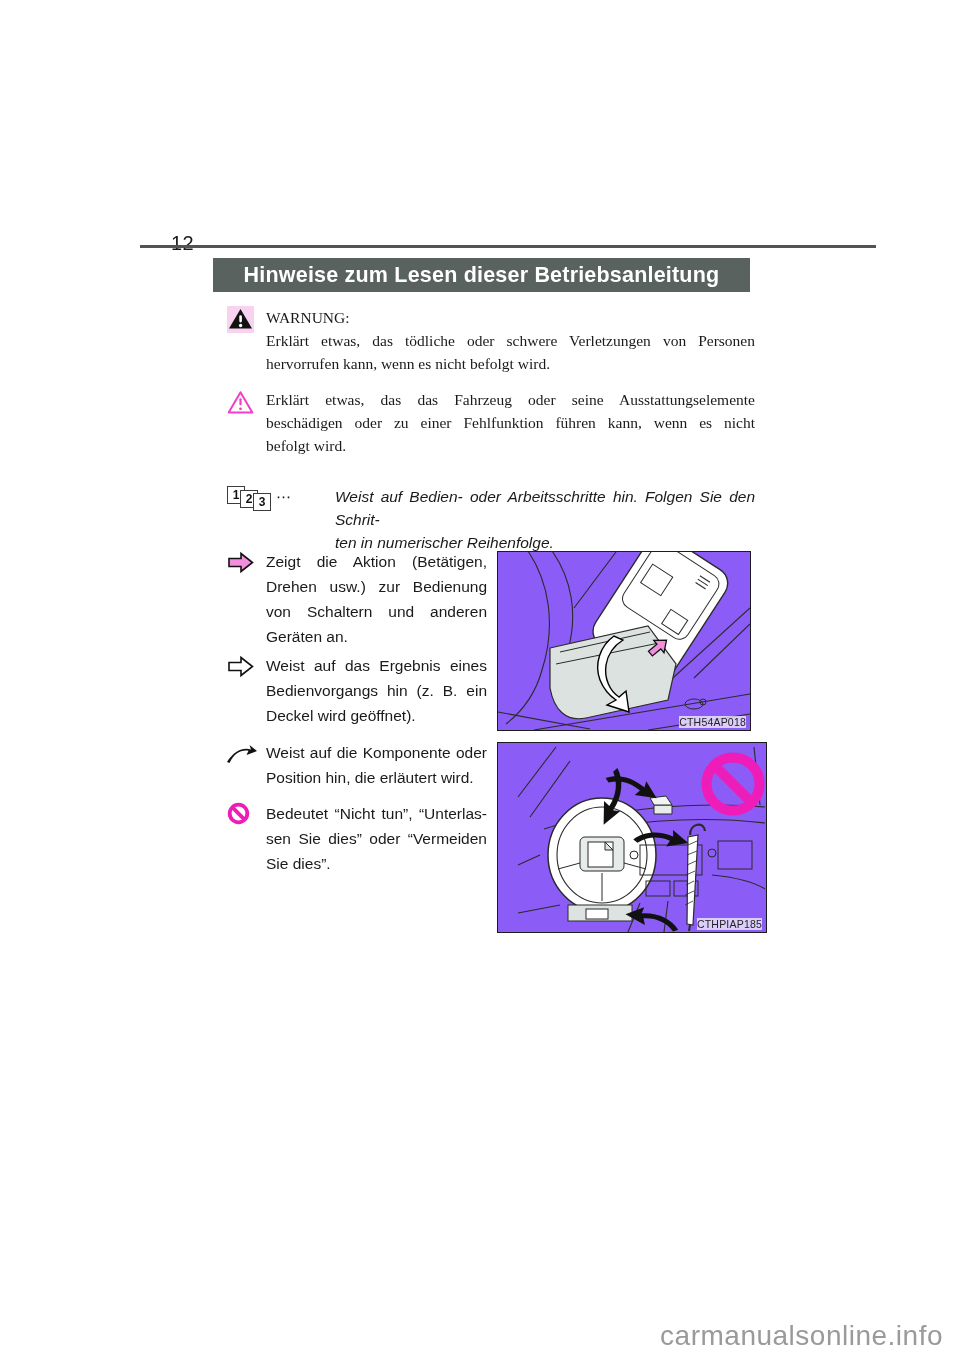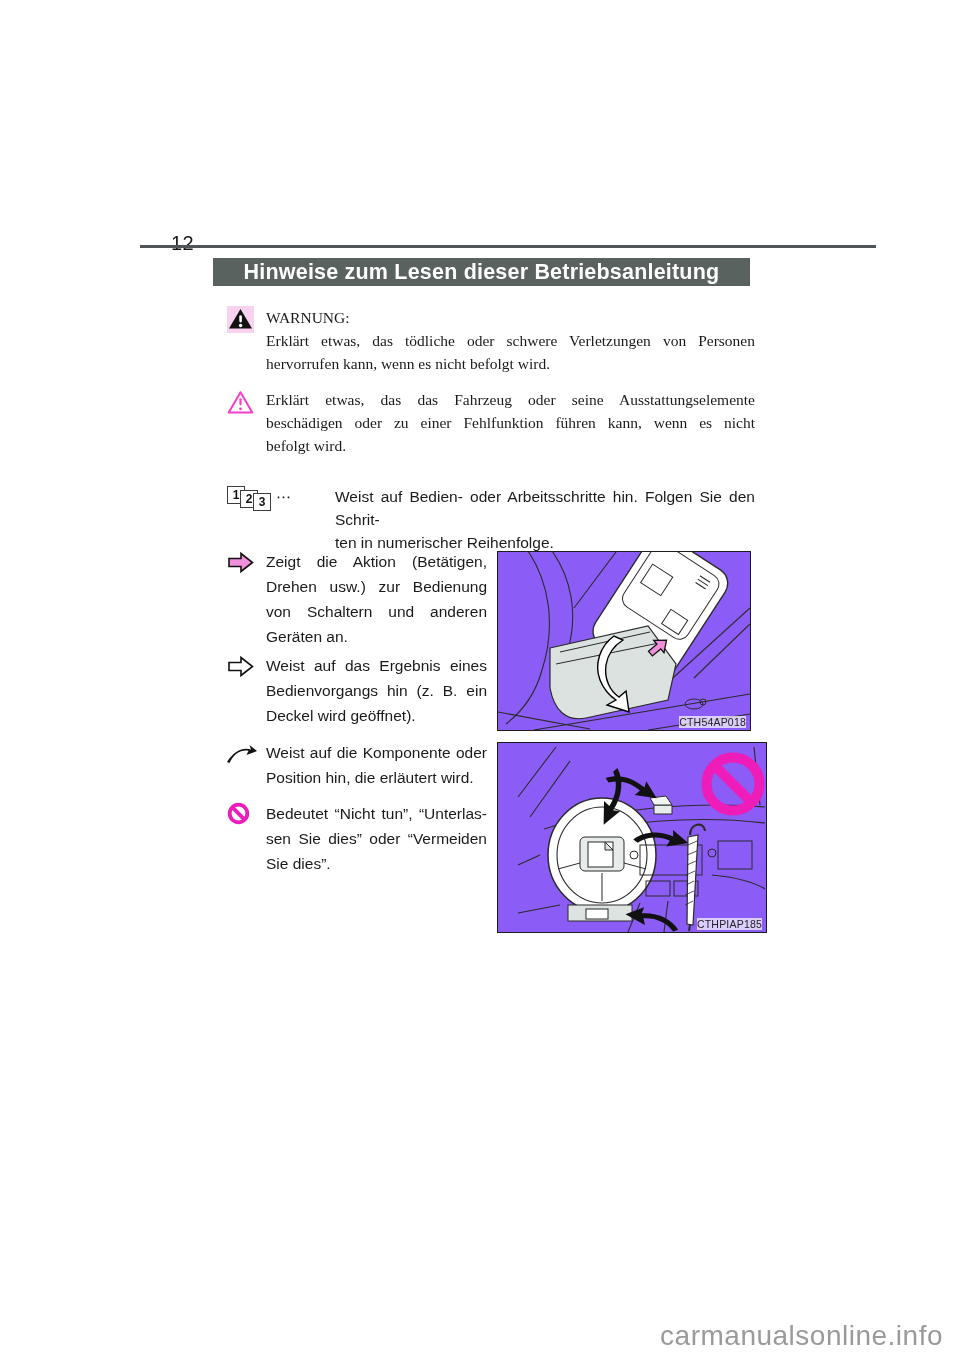--- a/index.html
+++ b/index.html
@@ -3,28 +3,28 @@
 <meta charset="utf-8">
 <style>
   html,body { margin:0; padding:0; background:#ffffff; }
   .page {
     position:relative; width:960px; height:1358px; background:#ffffff;
     font-family:"Liberation Sans", sans-serif; color:#1a1a1a; overflow:hidden;
   }
   .pagenum { position:absolute; left:171px; top:232px; font-size:20px; font-weight:normal; letter-spacing:.5px; }
   .toprule { position:absolute; left:140px; top:245px; width:736px; height:3px; background:#515457; }
   .titlebar {
-    position:absolute; left:213px; top:258px; width:537px; height:28px;
+    position:absolute; left:213px; top:258px; width:537px; height:34px;
     background:#59625f; color:#ffffff; font-size:21.5px; font-weight:bold;
     display:flex; align-items:center; justify-content:center; letter-spacing:.2px;
   }
   .sect { position:absolute; left:227px; font-size:15.5px; }
   .icon { position:absolute; left:0; top:0; }
   .txt-full { margin-left:39px; width:489px; line-height:23px;font-family:Liberation Serif, serif; }
-  .txt-steps { margin-left:108px; width:420px; line-height:23px; }
+  .txt-steps { margin-left:108px; width:420px; line-height:23px;font-style:italic; }
   .txt-col  { margin-left:39px; width:221px; line-height:25px; }
   .ln { white-space:nowrap; }
   .ln.j { white-space:normal; text-align:justify; text-align-last:justify; }
   
   .steps-ico { position:absolute; left:0; top:1px; width:78px; height:28px; }
   .sq { position:absolute; width:16px; height:16px; background:#fff; border:1.7px solid #3c3c3c;
         font-size:12px; font-weight:bold; display:flex; align-items:center; justify-content:center; color:#111; }
   .s1 { left:0; top:0; }
   .s2 { left:13px; top:3.5px; }
   .s3 { left:26px; top:7px; }

